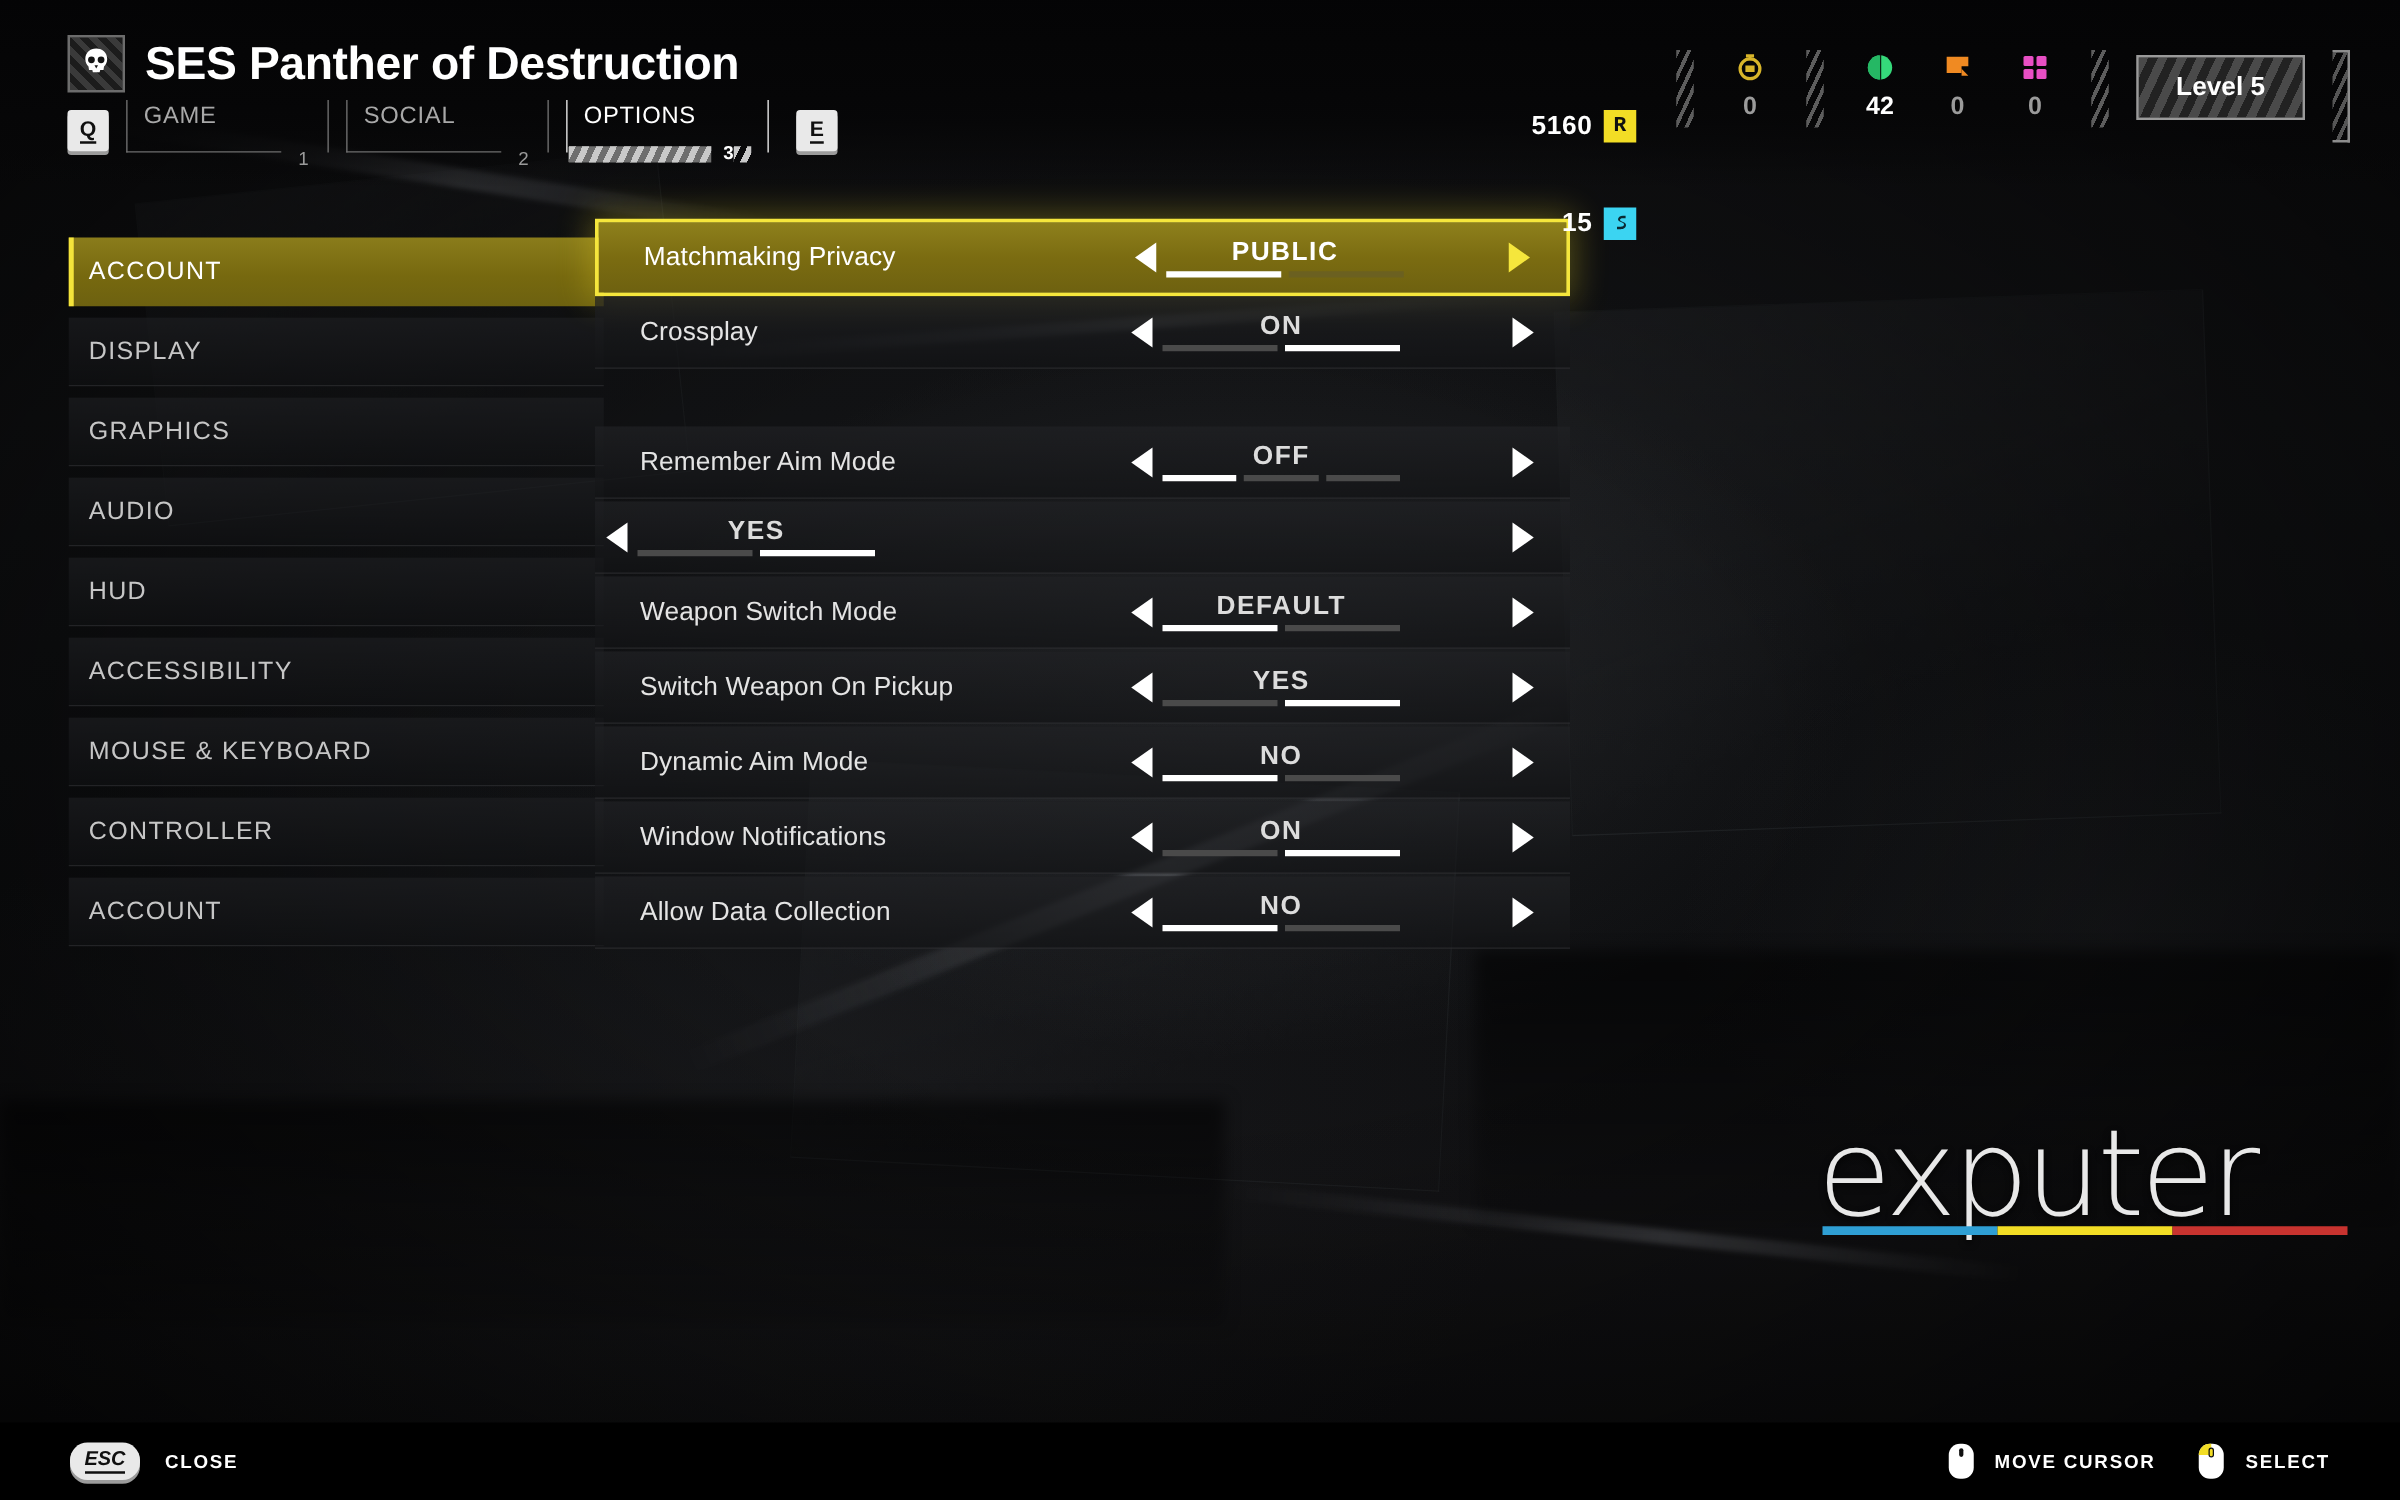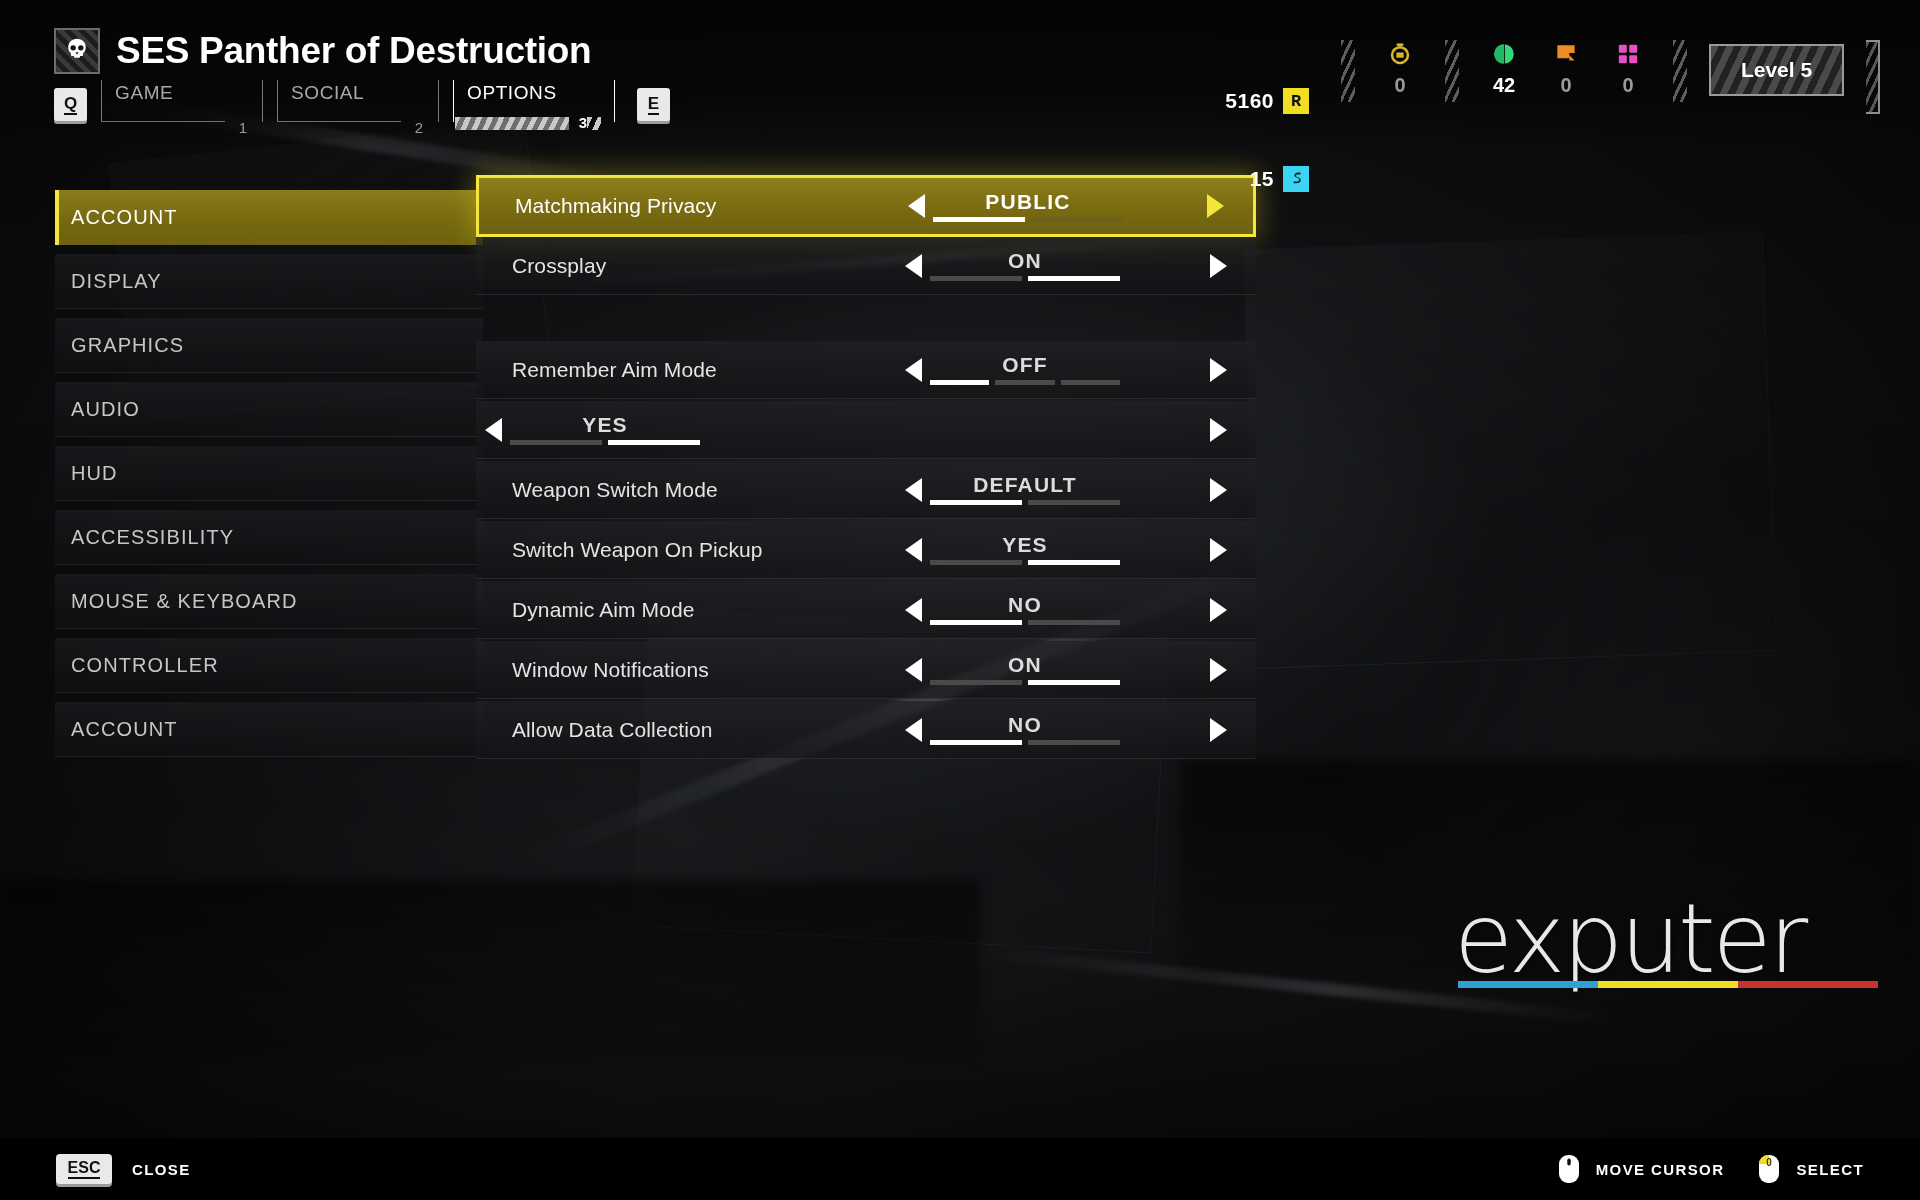--- a/index.html
+++ b/index.html
@@ -320,24 +320,25 @@
     height: 62px;
     background: #000000;
     z-index: 20;
     display: flex; align-items: center;
   }
   .footer-left { display: flex; align-items: center; gap: 20px; margin-left: 56px; }
   .esc-cap {
     height: 30px; min-width: 56px;
     padding: 0 9px;
     background: #e9e9e9; color: #101010;
-    border-radius: 4px;
+    border-radius: 14px;
     font-size: 16px; font-weight: bold;
     display: flex; align-items: center; justify-content: center;
     box-shadow: 0 3px 0 0 #9b9b9b;
+    font-style: italic;
   }
   .esc-cap span { border-bottom: 2px solid #101010; line-height: 1.0; padding-bottom: 1px; }
   .footer-txt { color: #ffffff; font-size: 15px; letter-spacing: 1.4px; font-weight: bold; }
   .footer-right { display: flex; align-items: center; gap: 34px; margin-left: auto; margin-right: 56px; }
   .hint { display: flex; align-items: center; gap: 16px; }
   .mouse-ico { width: 22px; height: 30px; }
 </style>
 </head>
 <body>
 

